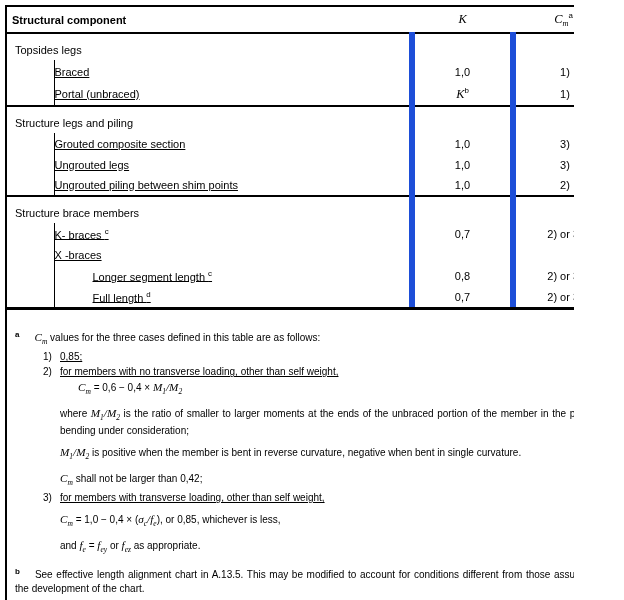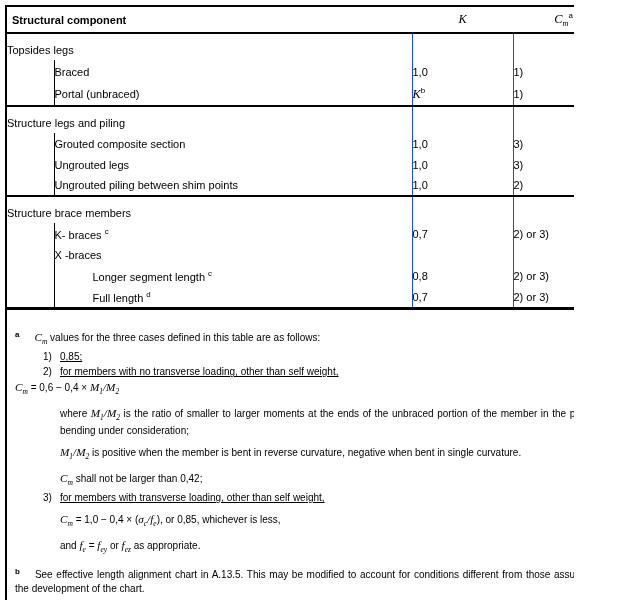--- a/index.html
+++ b/index.html
@@ -39,31 +39,31 @@
     white-space: nowrap;
   }
   tr.head-row th {
     height: 25px;
     border-bottom: 2px solid #000;
     font-weight: bold;
     text-align: left;
     padding-left: 5px;
   }
   tr.head-row th.center { text-align: center; padding-left: 0; font-weight: normal; }
-  td.vcol { border-left: 1px solid #1d4ed8; }
+  td.vcol { border-left: 6px solid #1d4ed8; text-align: center; }
   tr.section-start td { border-top: 2px solid #000; }
   tr.title-row td.title-cell {
     height: 22px;
     vertical-align: bottom;
-    padding: 0 0 4px 0;
+    padding: 0 0 4px 8px;
   }
   tr.data-row { height: 21px; }
   tr.data-row.tall { height: 23px; }
   td.indent-cell { border-right: 1px solid #000; }
-  td.label-cell { padding-left: 6px; }
+  td.label-cell { padding-left: 6px; text-decoration: underline; }
   td.label-cell.indent2 { padding-left: 38px; }
   tr.single-row td { height: 24px; }
   tr.single-row td.title-cell { padding-left: 4px; }
 
   
   .rt-v  { font-family: "Liberation Serif", serif; font-style: italic; font-size: 1.12em; }
   .rt-vsub { font-family: "Liberation Serif", serif; font-style: italic; vertical-align: sub; font-size: 0.75em; }
   .rt-sup { vertical-align: super; font-size: 0.72em; }
 
   
@@ -76,21 +76,21 @@
   .fn-marker {
     font-weight: bold;
     font-size: 8px;
     vertical-align: super;
   }
   .fn-marker.gap { margin-right: 15px; }
   .fn-line { margin-top: 13px; }
   .fn-item { margin-left: 28px; margin-top: 2px; text-decoration: underline; }
   .fn-num { display: inline-block; width: 17px; }
   .fn-sub { margin-left: 45px; margin-top: 9px; text-align: justify; }
-  .fn-formula { margin-top: 3px; }
+  .fn-formula { margin-left: 63px; margin-top: 3px; }
   .fn-para { margin-top: 9px; text-align: justify; }
 </style>
 </head>
 <body>
 
 <div class="page">
   <div class="doc">
 
     <table class="factors">
       <colgroup>

